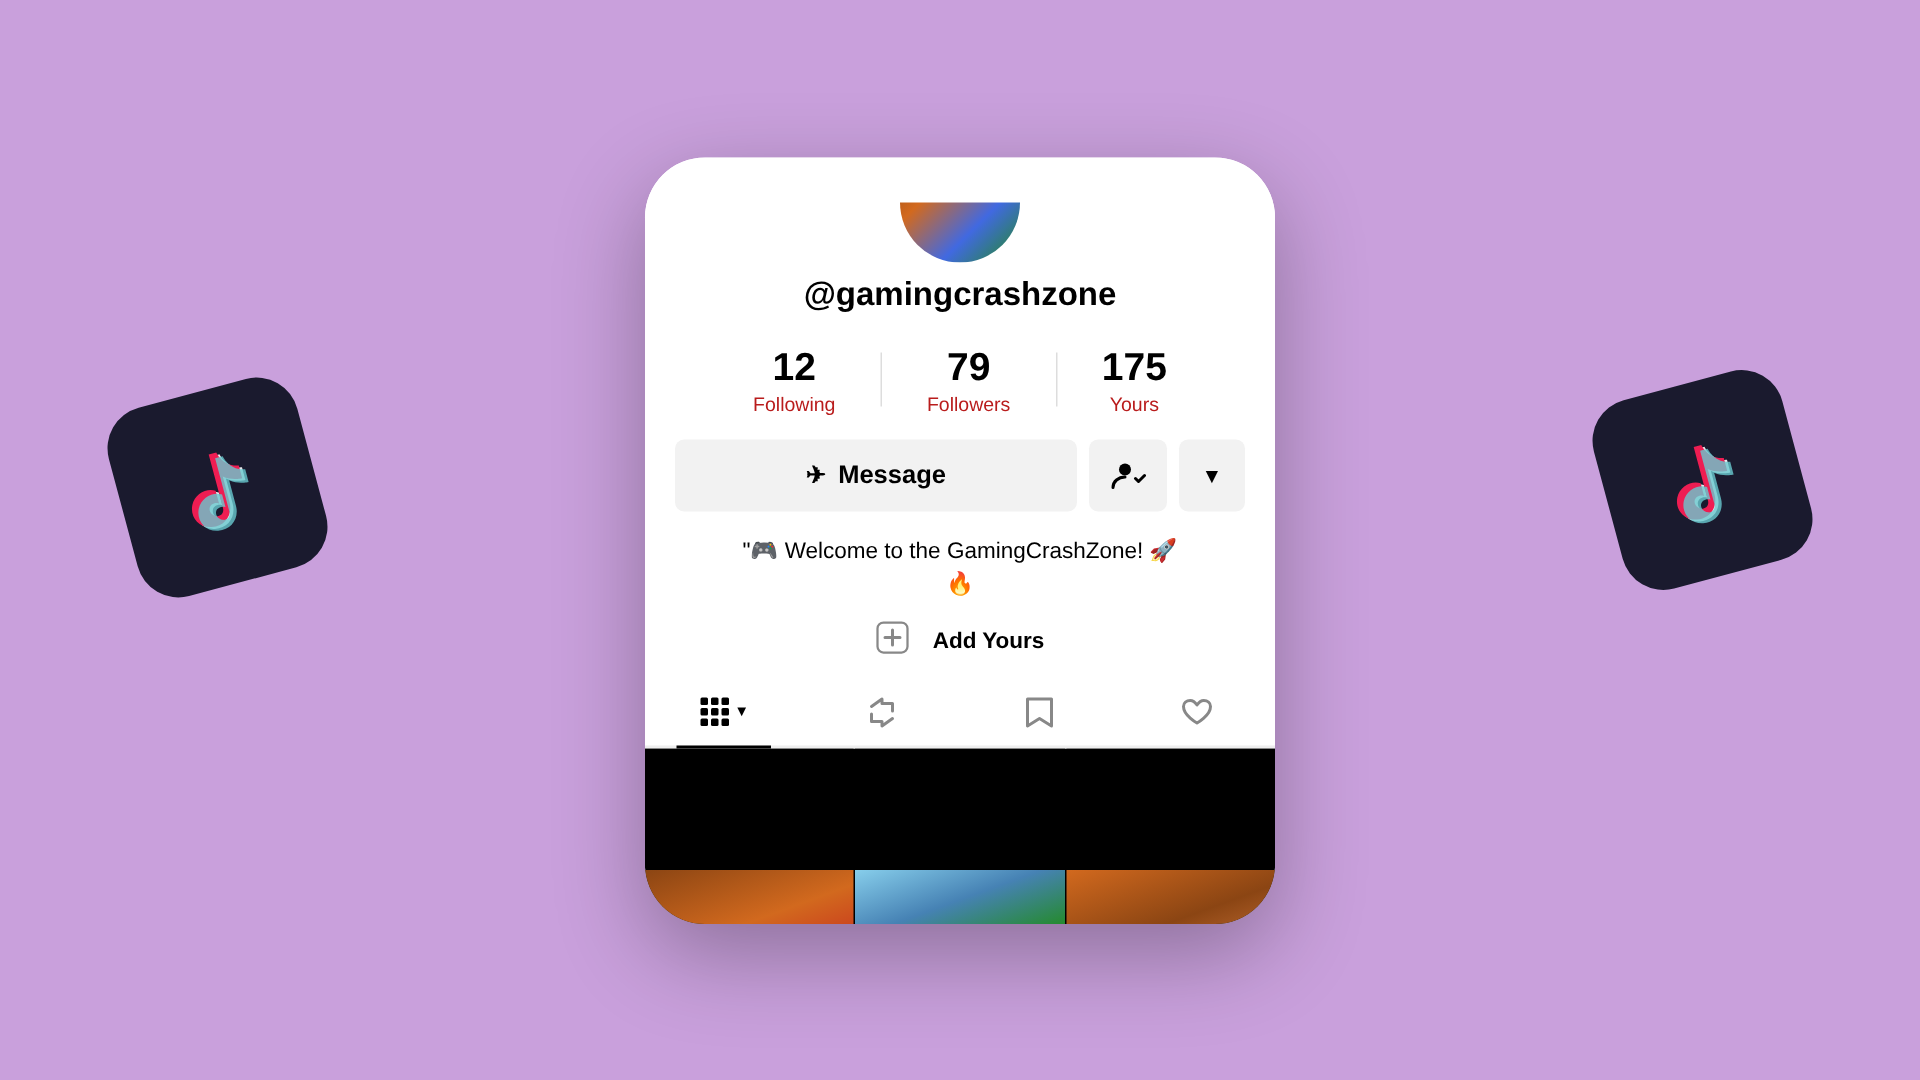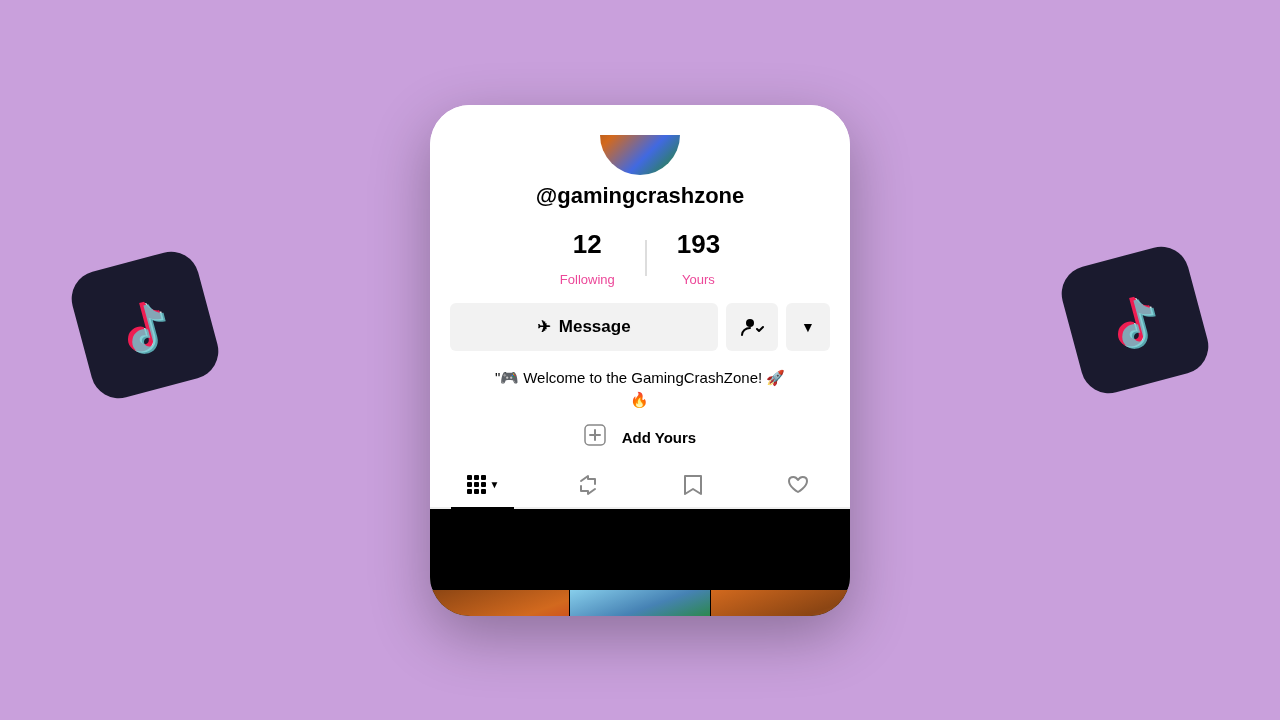--- a/index.html
+++ b/index.html
@@ -118,22 +118,22 @@
     }
 
     .stat-number {
       font-size: 26px;
       font-weight: 700;
       color: #000;
     }
 
     .stat-label {
       font-size: 13px;
-      color: #ec4899;
-      margin-top: 12px;
+      color: #b91c1c;
+      margin-top: 2px;
     }
 
     .stat-divider {
       width: 1px;
       height: 36px;
       background: #ddd;
     }
 
     
     .buttons-row {
@@ -390,23 +390,27 @@
     </div>
 
     <div class="username">@gamingcrashzone</div>
 
     <div class="stats-row">
       <div class="stat-item">
         <span class="stat-number">12</span>
         <span class="stat-label">Following</span>
       </div>
       <div class="stat-divider"></div>
+      <div class="stat-item">
+        <span class="stat-number">79</span>
+        <span class="stat-label">Followers</span>
+      </div>
       <div class="stat-divider"></div>
       <div class="stat-item">
-        <span class="stat-number">193</span>
+        <span class="stat-number">175</span>
         <span class="stat-label">Yours</span>
       </div>
     </div>
 
     <div class="buttons-row">
       <button class="btn-message">
         <span style="font-size:16px;">✈</span>
         <span>Message</span>
       </button>
       <button class="btn-follow">

